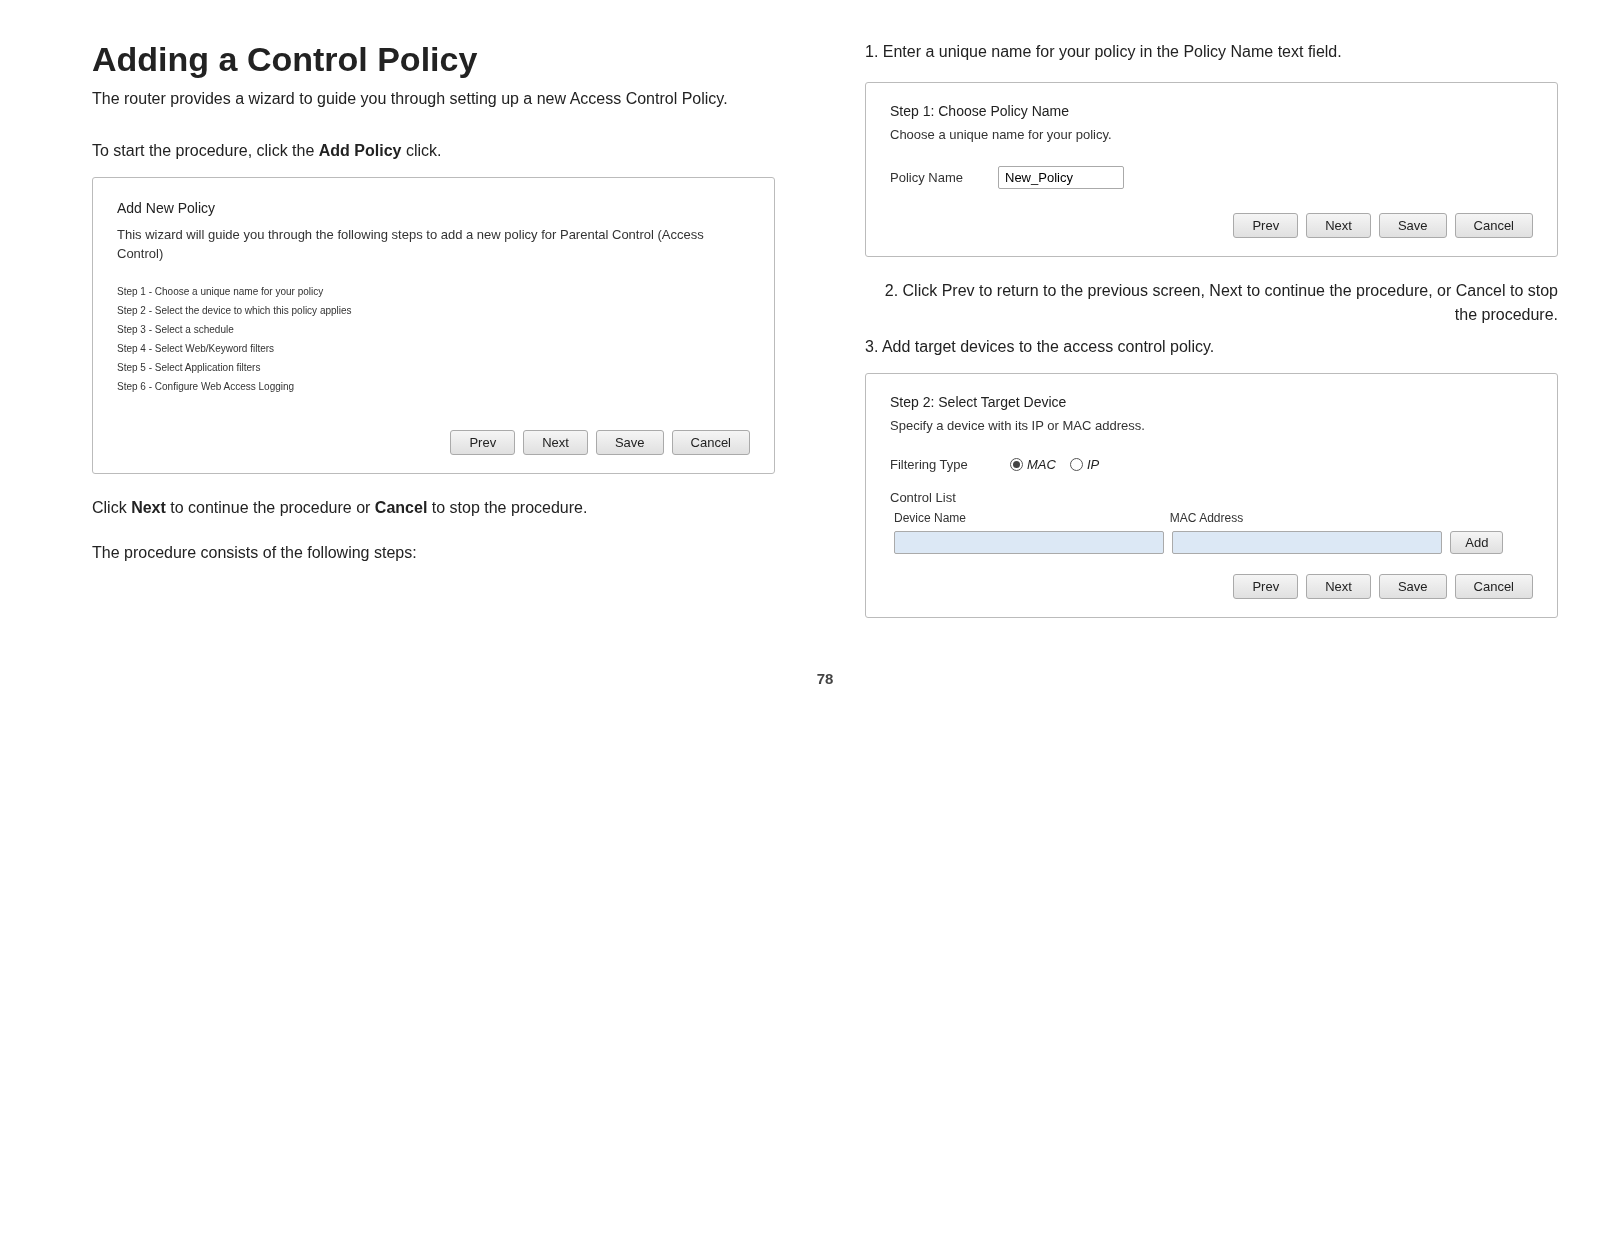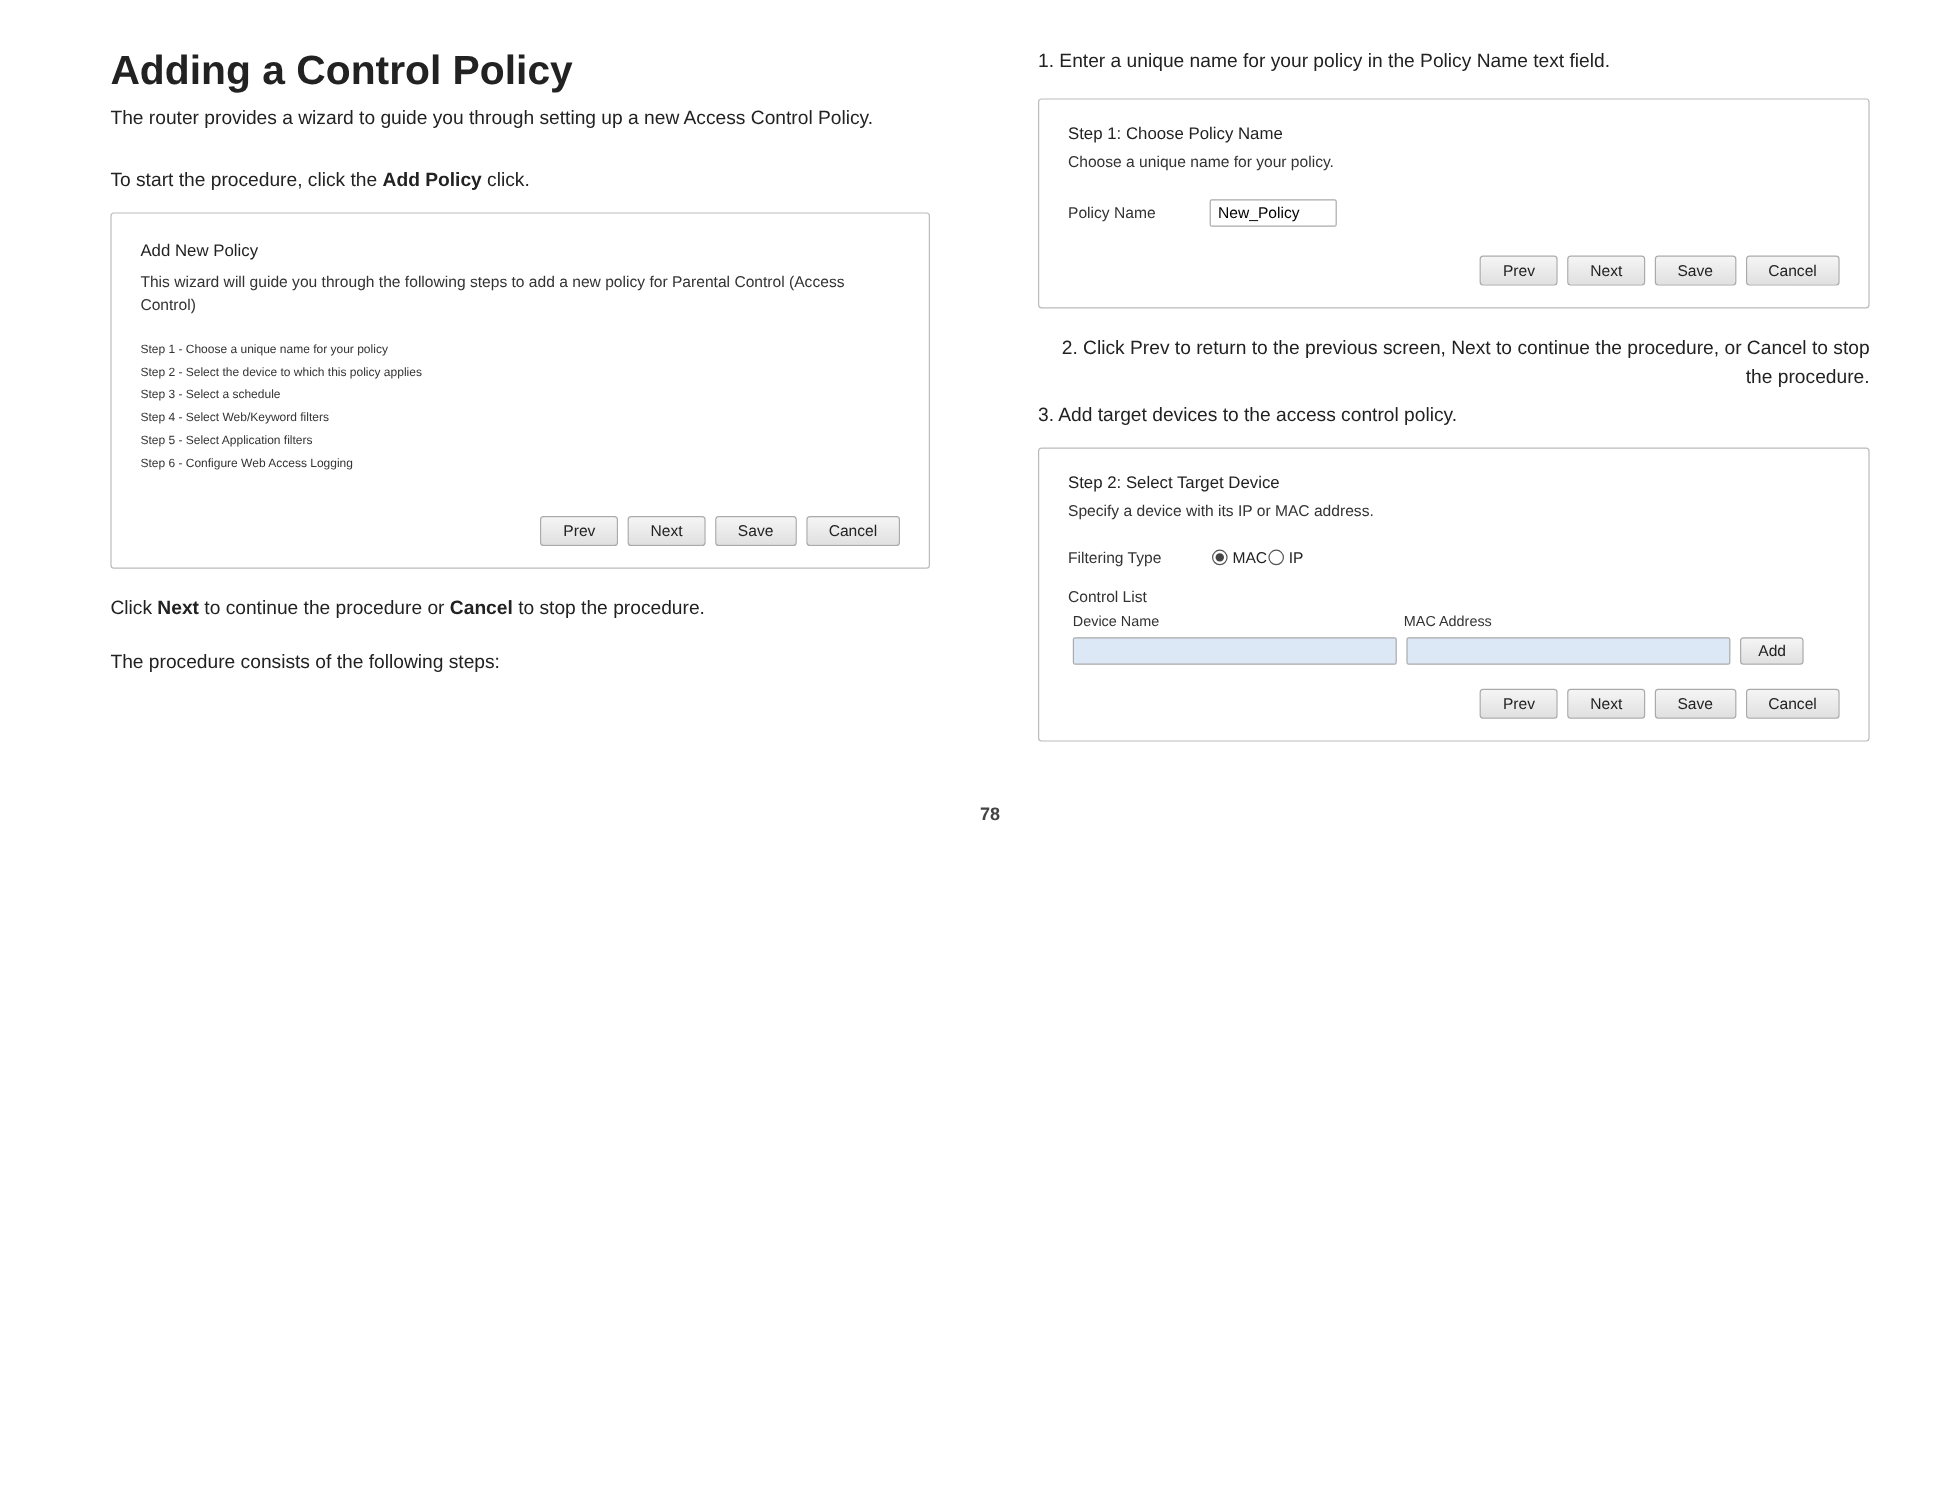--- a/index.html
+++ b/index.html
@@ -122,33 +122,33 @@
     }
     .step-box-desc {
       font-size: 13px;
       color: #333;
       margin-bottom: 24px;
     }
     .form-row {
       display: flex;
       align-items: center;
       margin-bottom: 18px;
-      gap: 18px;
+      gap: 8px;
     }
     .form-label {
       font-size: 13px;
       color: #333;
       min-width: 100px;
     }
     .form-input {
       border: 1px solid #aaa;
       border-radius: 2px;
       padding: 3px 6px;
       font-size: 13px;
-      width: 106px;
+      width: 126px;
     }
 
     .right-instruction-2 {
       font-size: 16px;
       line-height: 1.5;
       margin-bottom: 8px;
       text-align: right;
     }
     .right-instruction-3 {
       font-size: 16px;
@@ -164,21 +164,22 @@
       gap: 10px;
     }
     .filtering-label {
       font-size: 13px;
       color: #333;
       min-width: 110px;
     }
     .radio-group {
       display: flex;
       align-items: center;
-      gap: 1px;
+      gap: 14px;
+      font-style: italic;
     }
     .radio-item {
       display: flex;
       align-items: center;
       gap: 4px;
       font-size: 13px;
     }
     .radio-filled {
       width: 13px;
       height: 13px;

